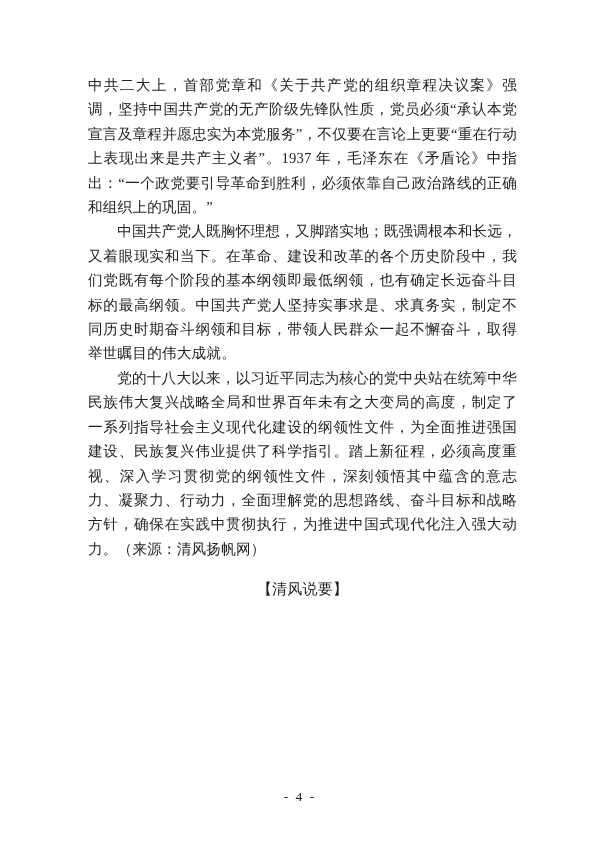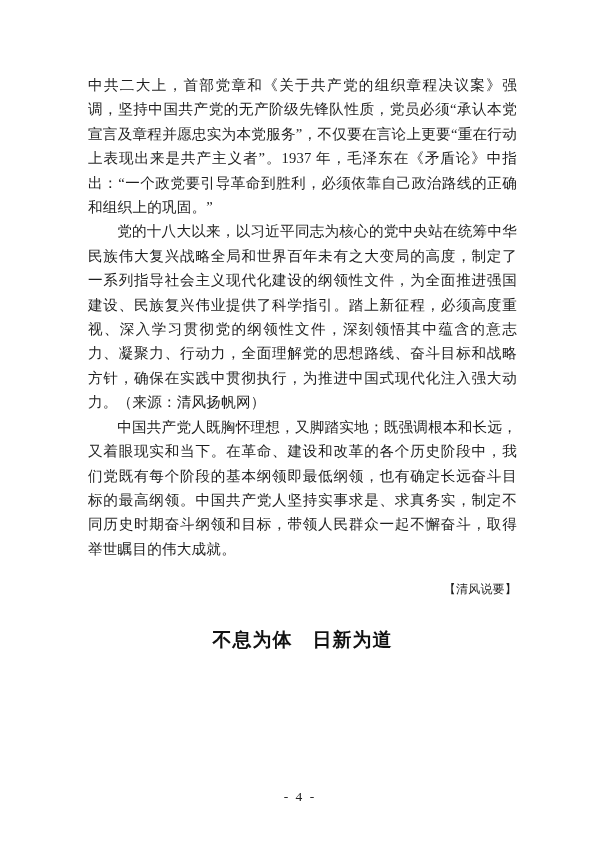--- a/index.html
+++ b/index.html
@@ -31,22 +31,22 @@
     margin: 0;
     text-indent: 2em;
   }
   .para.continuation {
     text-indent: 0;
   }
   .section-header {
     margin: 0;
     margin-top: 16px;
     text-indent: 0;
-    text-align: right;
-    font-size: 12px;
+    text-align: center;
+    font-size: 15px;
   }
   .article-title {
     margin: 0;
     margin-top: 26px;
     margin-bottom: 21px;
     text-align: center;
     font-size: 19px;
     font-weight: bold;
     letter-spacing: 1px;
     color: #111111;
@@ -62,19 +62,18 @@
     color: #222222;
     letter-spacing: 2px;
   }
 </style>
 </head>
 <body>
 
 <div class="page">
   <div class="content">
     <p class="para continuation">中共二大上，首部党章和《关于共产党的组织章程决议案》强调，坚持中国共产党的无产阶级先锋队性质，党员必须“承认本党宣言及章程并愿忠实为本党服务”，不仅要在言论上更要“重在行动上表现出来是共产主义者”。1937 年，毛泽东在《矛盾论》中指出：“一个政党要引导革命到胜利，必须依靠自己政治路线的正确和组织上的巩固。”</p>
+    <p class="para">中国共产党人既胸怀理想，又脚踏实地；既强调根本和长远，又着眼现实和当下。在革命、建设和改革的各个历史阶段中，我们党既有每个阶段的基本纲领即最低纲领，也有确定长远奋斗目标的最高纲领。中国共产党人坚持实事求是、求真务实，制定不同历史时期奋斗纲领和目标，带领人民群众一起不懈奋斗，取得举世瞩目的伟大成就。</p>
     <p class="para">党的十八大以来，以习近平同志为核心的党中央站在统筹中华民族伟大复兴战略全局和世界百年未有之大变局的高度，制定了一系列指导社会主义现代化建设的纲领性文件，为全面推进强国建设、民族复兴伟业提供了科学指引。踏上新征程，必须高度重视、深入学习贯彻党的纲领性文件，深刻领悟其中蕴含的意志力、凝聚力、行动力，全面理解党的思想路线、奋斗目标和战略方针，确保在实践中贯彻执行，为推进中国式现代化注入强大动力。（来源：清风扬帆网）</p>
-    <p class="para">中国共产党人既胸怀理想，又脚踏实地；既强调根本和长远，又着眼现实和当下。在革命、建设和改革的各个历史阶段中，我们党既有每个阶段的基本纲领即最低纲领，也有确定长远奋斗目标的最高纲领。中国共产党人坚持实事求是、求真务实，制定不同历史时期奋斗纲领和目标，带领人民群众一起不懈奋斗，取得举世瞩目的伟大成就。</p>
     <p class="section-header">【清风说要】</p>
-    <h1 class="article-title">不息为体　日新为道</h1>
   </div>
   <div class="footer">- 4 -</div>
 </div>
 
 </body></html>

